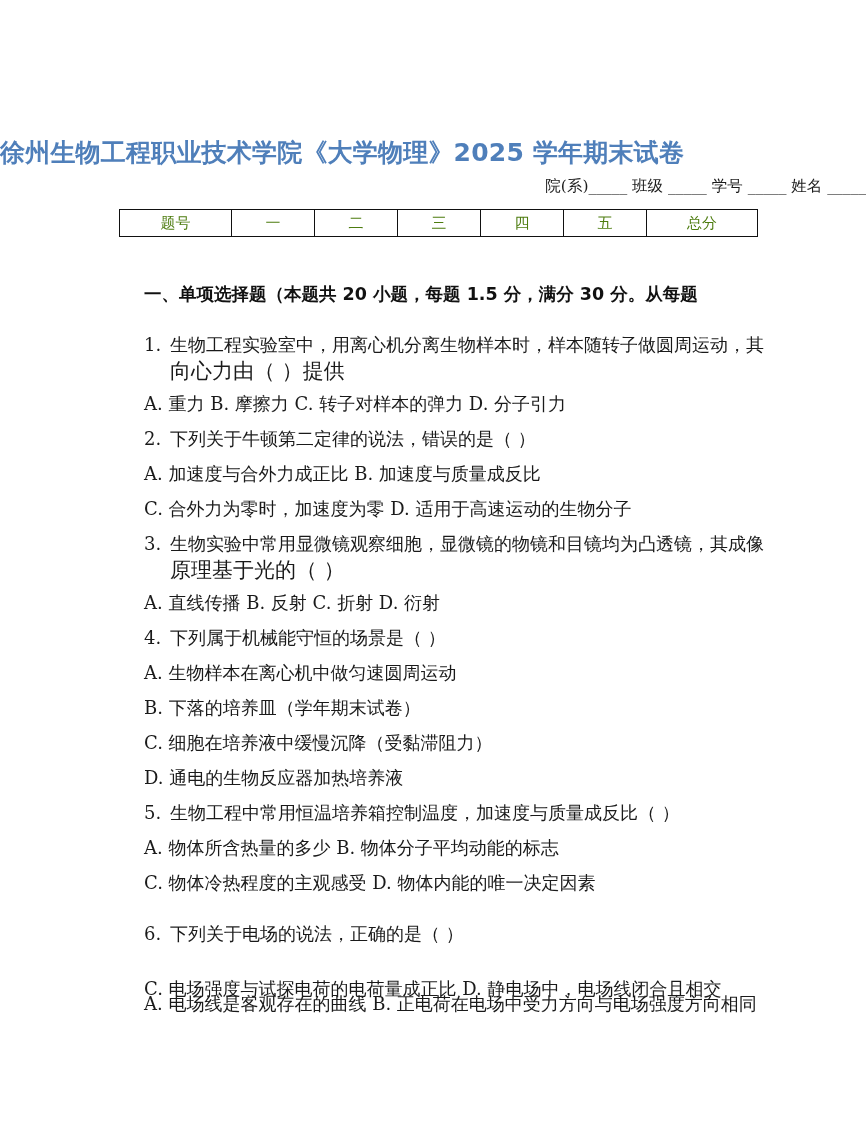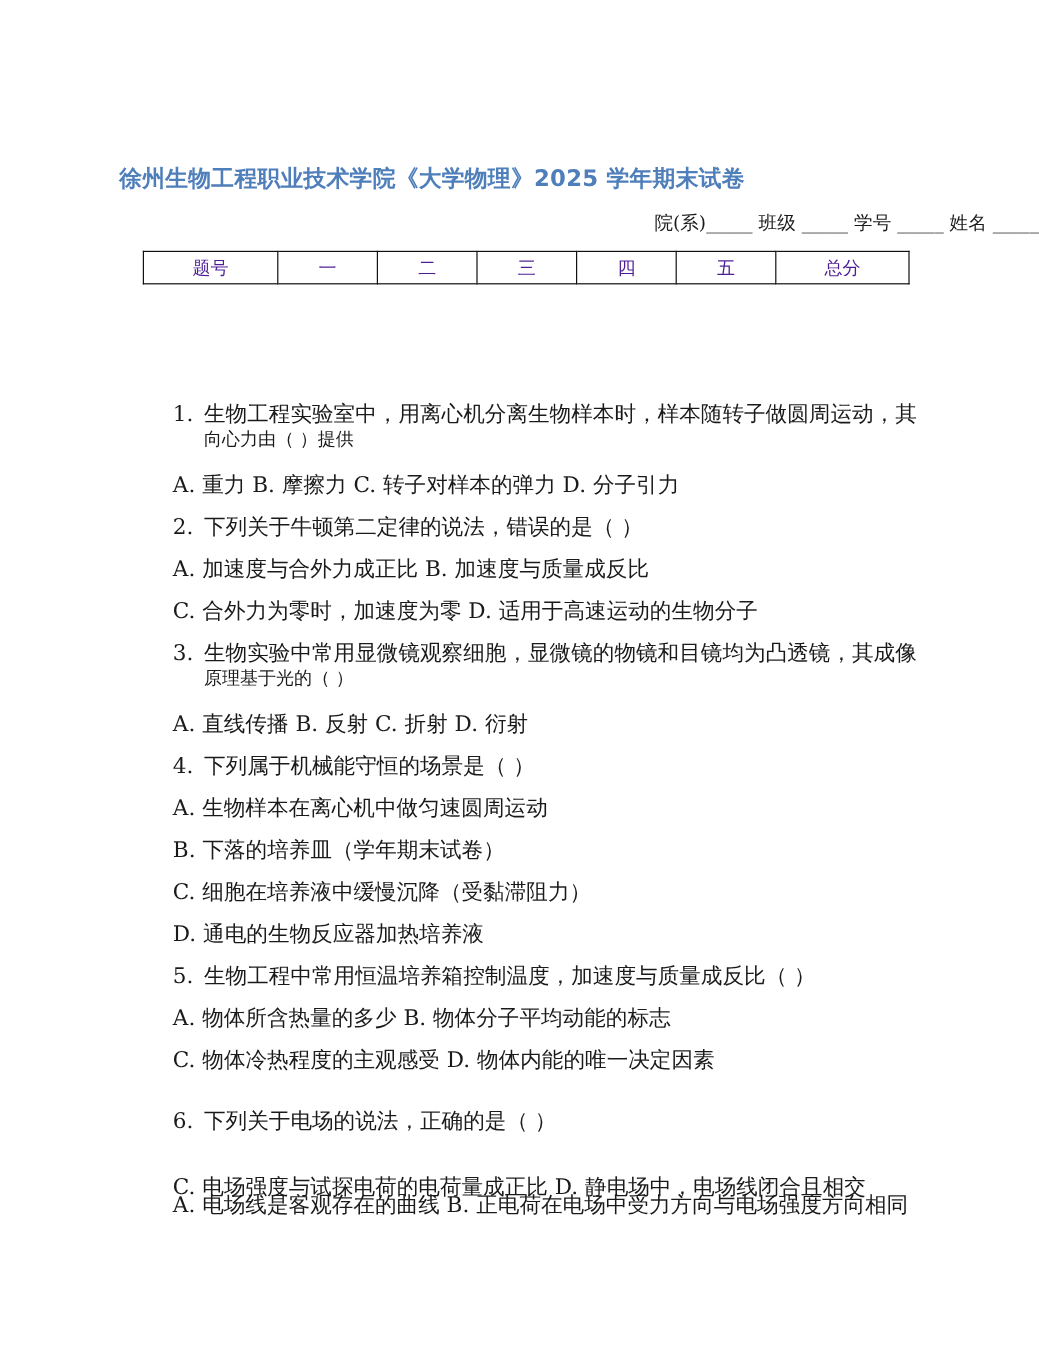--- a/index.html
+++ b/index.html
@@ -1,31 +1,31 @@
 <!DOCTYPE html>
 <html><head>
 <meta charset="utf-8">
 <style>
   html, body { margin: 0; padding: 0; background: #ffffff; }
   body { width: 866px; height: 1122px; position: relative; overflow: hidden;
          font-family: "DejaVu Serif", "Liberation Serif", serif; color: #1a1a1a; }
   .abs { position: absolute; white-space: nowrap; }
-  .title { left: 0; width: 720px; top: 136px; text-align: center;
+  .title { left: 0; width: 720px; top: 136px; 
            font-family: "DejaVu Sans", "Liberation Sans", sans-serif; font-weight: bold;
-           font-size: 19px; color: #4f7fba; letter-spacing: 0.2px; }
+           font-size: 25px; color: #4f7fba; letter-spacing: 0.2px; }
   .info { left: 0; width: 866px; top: 176px; text-align: right; font-size: 15.5px; }
   table.score { position: absolute; left: 119px; top: 209px; border-collapse: collapse; }
   table.score td { border: 1.5px solid #111; height: 26px; padding: 0; text-align: center;
-                   font-size: 15px; color: #4c1d95; }
+                   font-size: 15px; color: #4d7c0f; }
   .heading { left: 144px; top: 281px; width: 600px; white-space: normal;
              font-family: "DejaVu Sans", "Liberation Sans", sans-serif; font-weight: bold;
              font-size: 17.5px; line-height: 26px; color: #111; }
   .line { left: 144px; font-size: 18px; }
   .qnum { display: inline-block; width: 26px; }
-  .cont { left: 170px; font-size: 15px; }
+  .cont { left: 170px; font-size: 21px; }
 </style>
 </head>
 <body>
 
 <div class="abs title">徐州生物工程职业技术学院《大学物理》2025 学年期末试卷</div>
 <div class="abs info">院(系)_____ 班级 _____ 学号 _____ 姓名 _____</div>
 
 <table class="score">
   <tbody>
       <tr>
@@ -34,20 +34,21 @@
     <td style="width:82px">二</td>
     <td style="width:82px">三</td>
     <td style="width:82px">四</td>
     <td style="width:82px">五</td>
     <td style="width:110px">总分</td>
   </tr>
 </tbody>
   </table>
 
 <div class="abs heading">
+  <div>一、单项选择题（本题共 20 小题，每题 1.5 分，满分 30 分。从每题</div>
 </div>
 
 <div class="abs line" style="top:333px">
   <span class="qnum">1.</span><span>生物工程实验室中，用离心机分离生物样本时，样本随转子做圆周运动，其</span>
 </div>
 <div class="abs cont" style="top:357px">向心力由（ ）提供</div>
 <div class="abs line" style="top:392px">A. 重力 B. 摩擦力 C. 转子对样本的弹力 D. 分子引力</div>
 
 <div class="abs line" style="top:427px">
   <span class="qnum">2.</span><span>下列关于牛顿第二定律的说法，错误的是（ ）</span>

